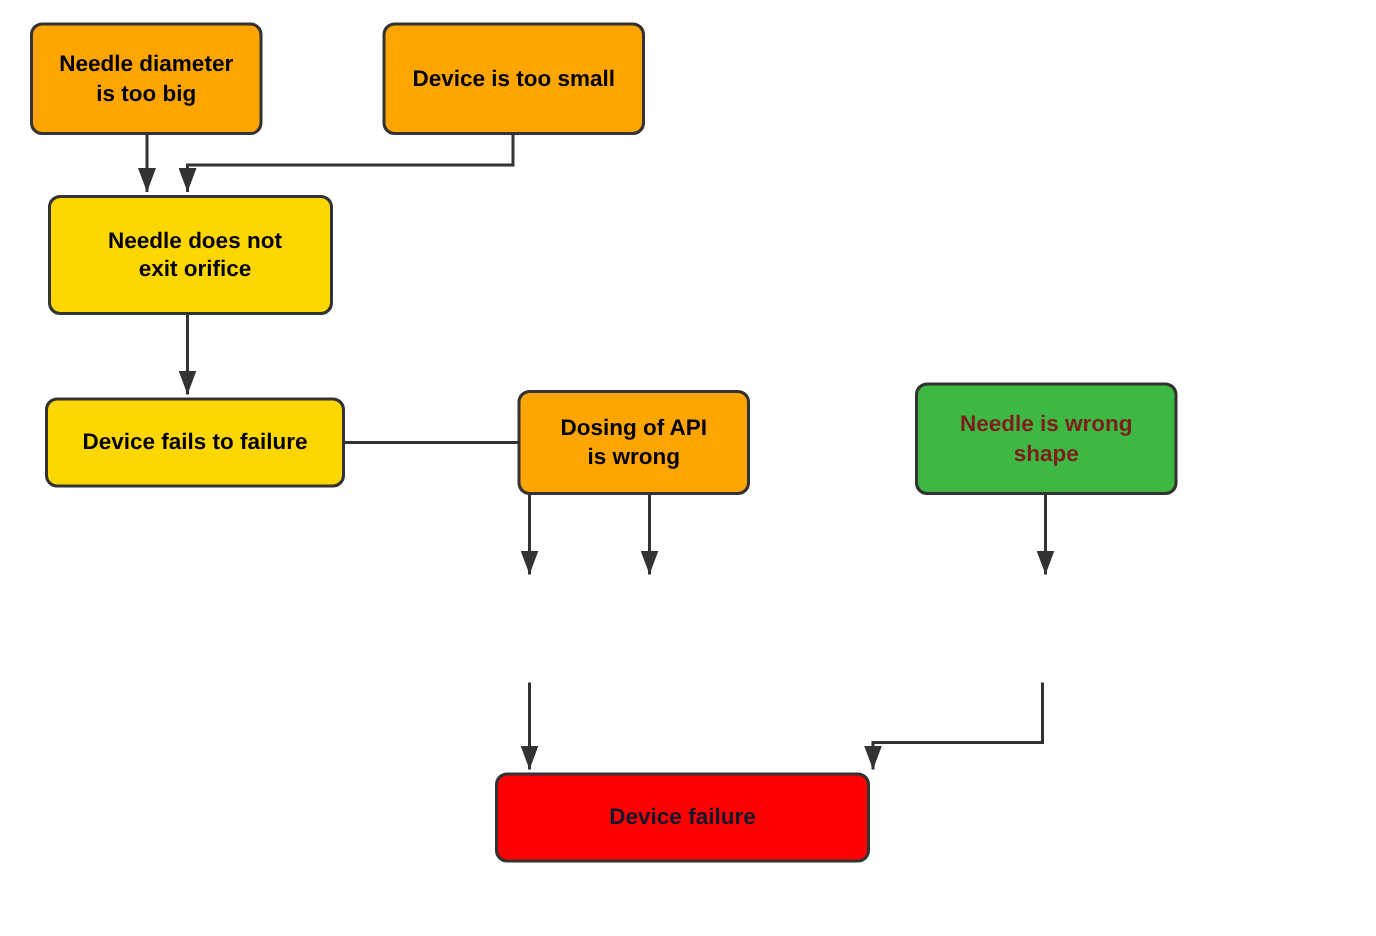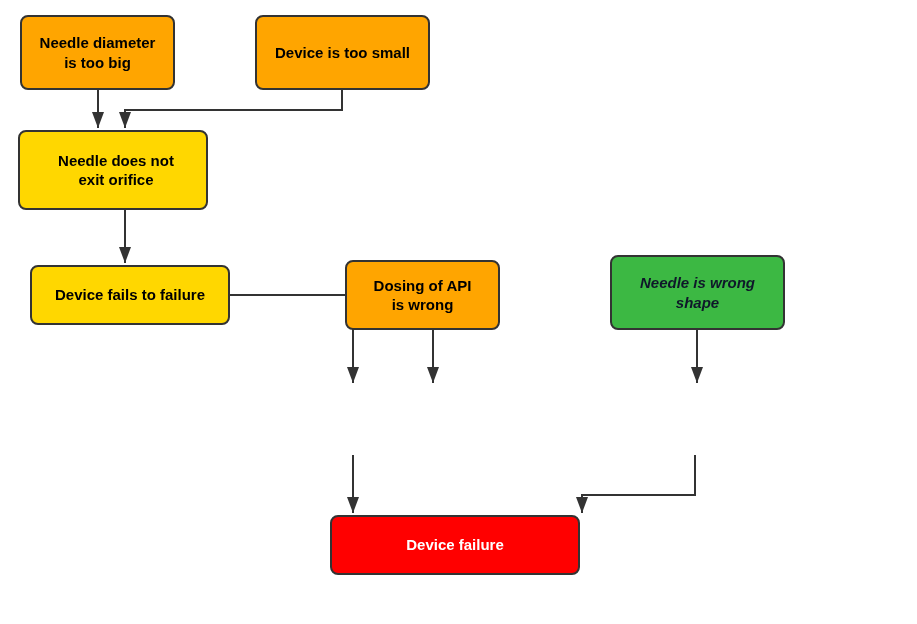--- a/index.html
+++ b/index.html
@@ -24,22 +24,22 @@
       align-items: center;
       justify-content: center;
       text-align: center;
       font-size: 15px;
       font-weight: bold;
       line-height: 1.3;
       padding: 6px 10px;
     }
     .yellow { background: #FFD700; }
     .orange { background: #FFA500; }
-    .green  { background: #3CB843; color: #0f172a; font-style: italic; }
-    .red    { background: #FF0000; color: #ffffff; }
+    .green  { background: #3CB843; color: #7f1d1d; }
+    .red    { background: #FF0000; color: #0f172a; }
 
     svg.arrows {
       position: absolute;
       top: 0; left: 0;
       width: 917px;
       height: 624px;
       pointer-events: none;
     }
     svg.arrows line, svg.arrows path, svg.arrows polyline {
       stroke: #333;
@@ -82,21 +82,21 @@
 
   <div class="node orange" style="left:20px; top:15px; width:155px; height:75px;">
     <span>Needle diameter
 is too big</span>
   </div>
 
   <div class="node orange" style="left:255px; top:15px; width:175px; height:75px;">
     <span>Device is too small</span>
   </div>
 
-  <div class="node yellow" style="left:18px; top:130px; width:190px; height:80px;padding-left:16px;">
+  <div class="node yellow" style="left:32px; top:130px; width:190px; height:80px;padding-left:16px;">
     <span>Needle does not<br>exit orifice</span>
   </div>
 
   <div class="node yellow" style="left:30px; top:265px; width:200px; height:60px;">
     <span>Device fails to failure</span>
   </div>
 
   <div class="node orange" style="left:345px; top:260px; width:155px; height:70px;">
     <span>Dosing of API<br>is wrong</span>
   </div>

